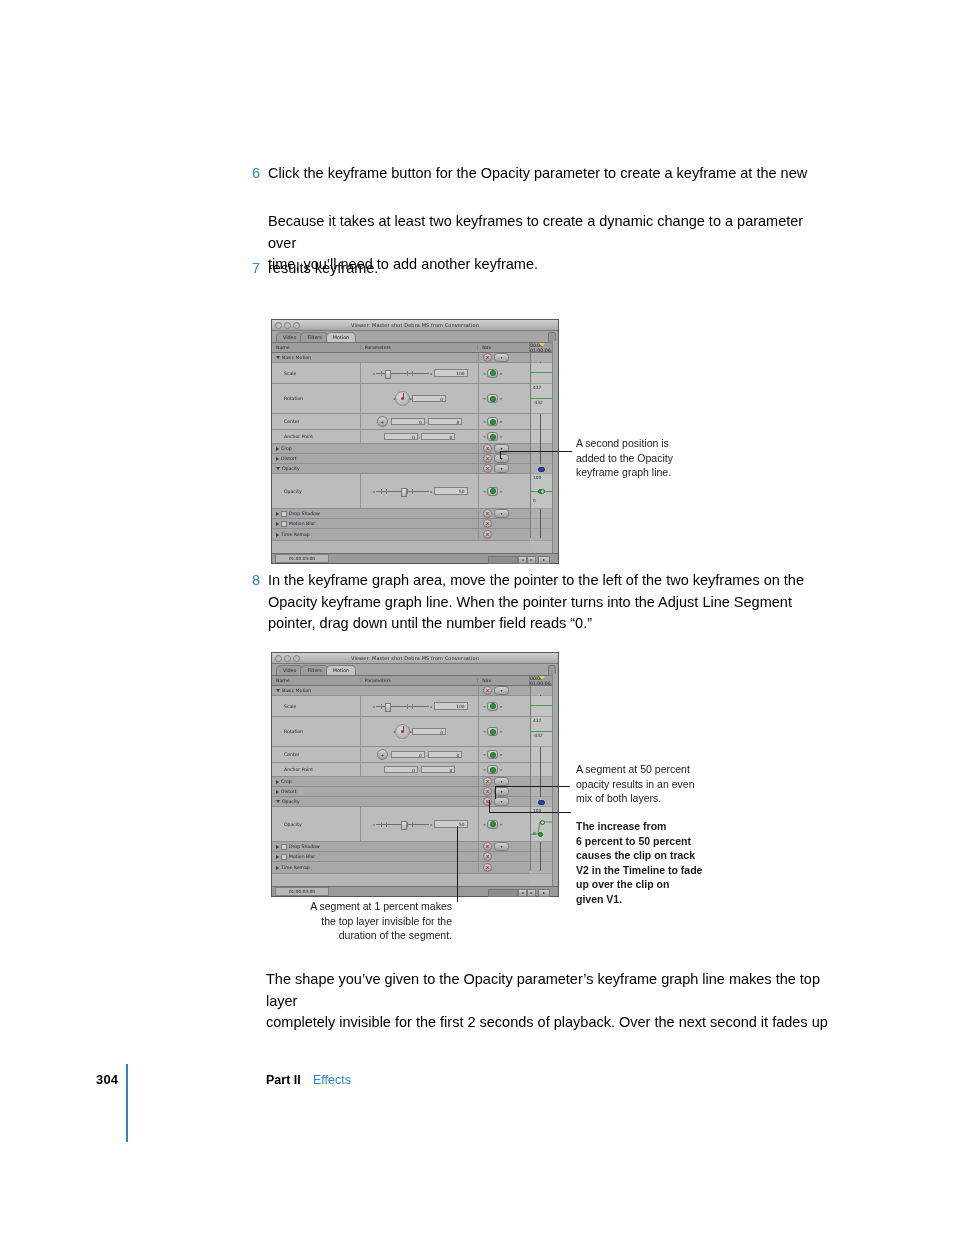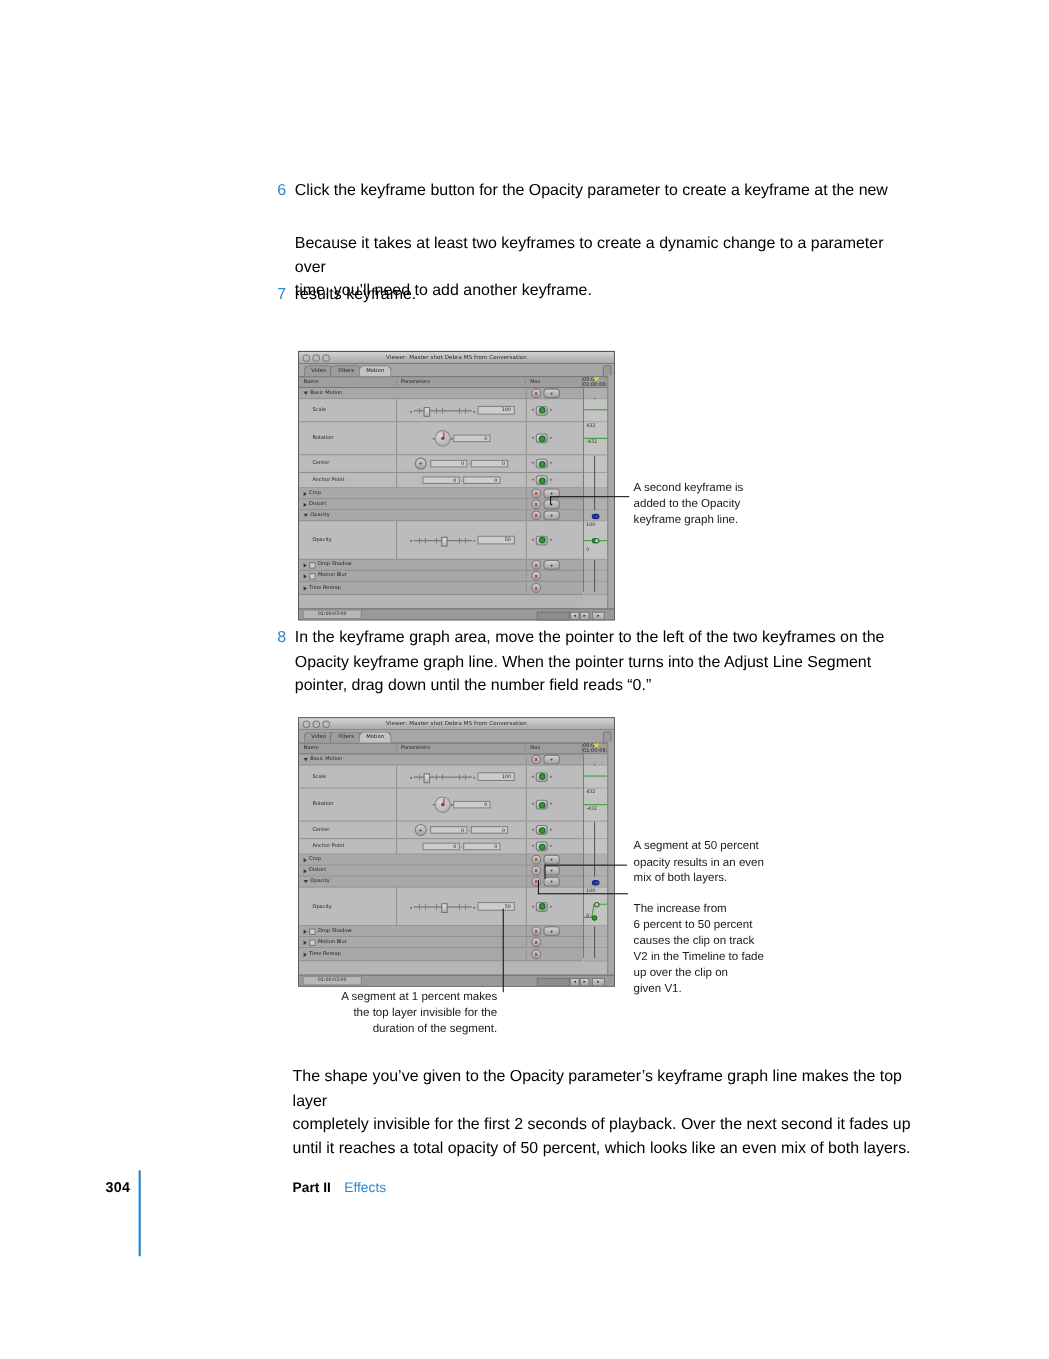--- a/index.html
+++ b/index.html
@@ -513,21 +513,21 @@
     <div class="ztrack"></div>
     <div class="zbtn" style="right:31px">◂</div>
     <div class="zbtn" style="right:22px">▸</div>
     <div class="zbtn" style="right:8px;width:10px">▸</div>
   </div>
 </div>
 
 <div class="lead" style="left:500px; top:451px; width:72px; height:1px;"></div>
 <div class="lead" style="left:500px; top:451px; width:1px; height:8px;"></div>
 <div class="callout right" style="left:576px; top:436px; width:150px;">
-  <div>A second keyframe is</div>
+  <div>A second position is</div>
   <div>added to the Opacity</div>
   <div>keyframe graph line.</div>
 </div>
 
 <div class="step" style="left:252px; top:570px;">
   <div class="step-num">8</div>
   <div class="step-body">
     <div>In the keyframe graph area, move the pointer to the left of the two keyframes on the</div>
     <div>Opacity keyframe graph line. When the pointer turns into the Adjust Line Segment</div>
     <div>pointer, drag down until the number field reads “0.”</div>
@@ -800,38 +800,37 @@
 <div class="lead" style="left:495px; top:786px; width:75px; height:1px;"></div>
 <div class="lead" style="left:495px; top:786px; width:1px; height:13px;"></div>
 <div class="callout right" style="left:576px; top:762px; width:160px;">
   <div>A segment at 50 percent</div>
   <div>opacity results in an even</div>
   <div>mix of both layers.</div>
 </div>
 
 <div class="lead" style="left:489px; top:812px; width:82px; height:1px;"></div>
 <div class="lead" style="left:489px; top:800px; width:1px; height:13px;"></div>
-<div class="callout right" style="left:576px; top:819px; width:160px;">
+<div class="callout right" style="left:576px; top:819px; width:160px;font-weight:bold;">
   <div>The increase from</div>
   <div>6 percent to 50 percent</div>
   <div>causes the clip on track</div>
   <div>V2 in the Timeline to fade</div>
   <div>up over the clip on</div>
   <div>given V1.</div>
 </div>
 
 <div class="lead" style="left:457px; top:826px; width:1px; height:76px;"></div>
 <div class="callout rightal" style="left:255px; top:899px; width:197px;">
   <div>A segment at 1 percent makes</div>
   <div>the top layer invisible for the</div>
   <div>duration of the segment.</div>
 </div>
 
 <div class="para" style="left:266px; top:969px;">
   <div>The shape you’ve given to the Opacity parameter’s keyframe graph line makes the top layer</div>
   <div>completely invisible for the first 2 seconds of playback. Over the next second it fades up</div>
-  <div>until it reaches a total opacity of 50 percent, which looks like an even mix of both layers.</div>
 </div>
 
 <div class="folio-num">304</div>
 <div class="folio-rule"></div>
 <div class="folio-part">Part II</div>
 <div class="folio-sect">Effects</div>
 
 </body></html>

